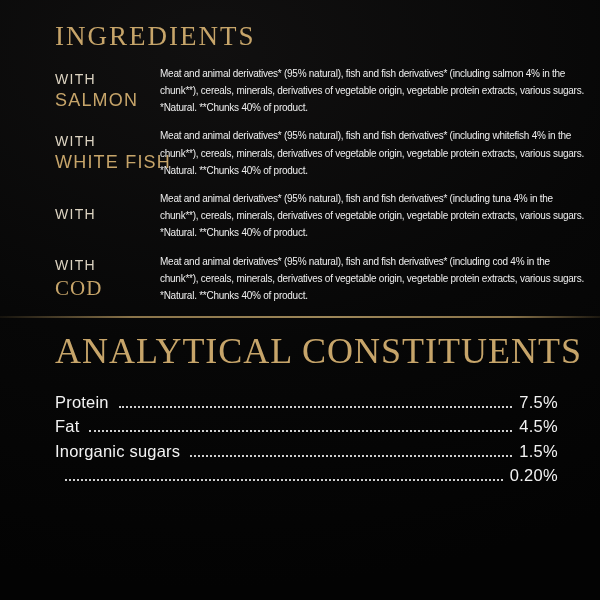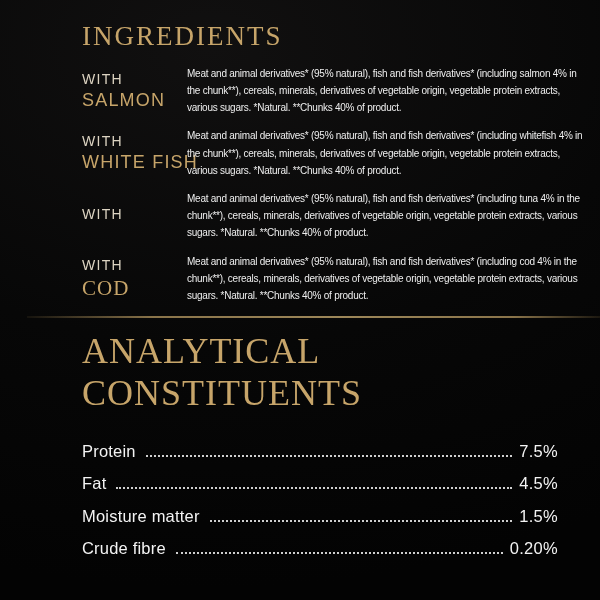--- a/index.html
+++ b/index.html
@@ -5,21 +5,21 @@
   html, body { margin: 0; padding: 0; background: #000; }
   .page {
     position: relative;
     width: 600px;
     height: 600px;
     box-sizing: border-box;
     overflow: hidden;
     background: radial-gradient(130% 90% at 35% 8%, #111010 0%, #070707 55%, #030303 100%);
     font-family: "Liberation Sans", sans-serif;
     color: var(--text, #f0f0f0);
-    padding: 22px 13px 0 82px;
+    padding: 22px 13px 0 55px;
   }
 
   
   .ingredients-title {
     font-family: "Liberation Serif", serif;
     font-weight: 400;
     font-size: 27px;
     letter-spacing: 2px;
     color: var(--gold, #c7a56a);
     margin: 0 0 13px 0;
@@ -83,21 +83,21 @@
     line-height: 1.15;
   }
   .an-rows { margin-right: 29px; }
   .an-row {
     display: flex;
     align-items: baseline;
     font-size: 16.5px;
     line-height: 24.5px;
     color: #f3f3f3;
   }
-  .an-label { flex: none; letter-spacing: 0.2px; margin-top: 8px; }
+  .an-label { flex: none; letter-spacing: 0.2px; }
   .an-leader {
     flex: 1;
     border-bottom: 2px dotted #cfcfcf;
     margin: 0 7px 3px 10px;
     min-width: 30px;
   }
   .an-value { flex: none; letter-spacing: 0.3px; }
 </style>
 </head>
 <body>
@@ -155,27 +155,26 @@
           <span class="an-value">7.5%</span>
         </div>
 
         <div class="an-row">
           <span class="an-label">Fat</span>
           <span class="an-leader"></span>
           <span class="an-value">4.5%</span>
         </div>
 
         <div class="an-row">
-          <span class="an-label">Moisture matter</span>
+          <span class="an-label">Inorganic sugars</span>
           <span class="an-leader"></span>
           <span class="an-value">1.5%</span>
         </div>
 
         <div class="an-row">
-          <span class="an-label">Crude fibre</span>
           <span class="an-leader"></span>
           <span class="an-value">0.20%</span>
         </div>
 
       </div>
   </section>
 
 </div>
 
 </body></html>

